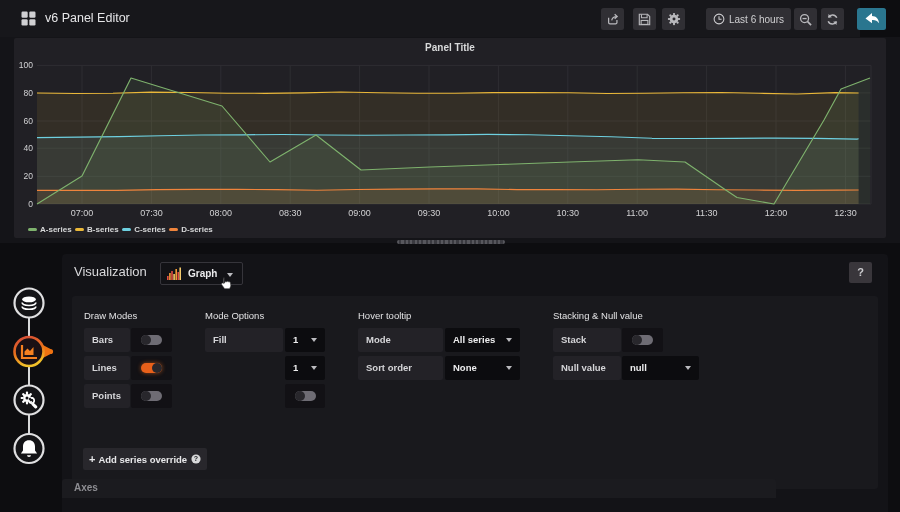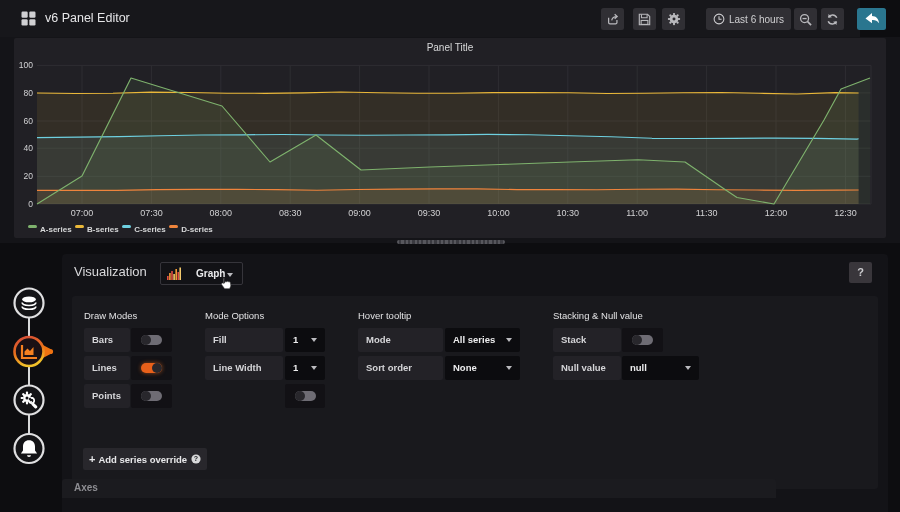--- a/index.html
+++ b/index.html
@@ -2,24 +2,24 @@
 <html><head><meta charset="utf-8">
 <style>
 *{margin:0;padding:0;box-sizing:border-box}
 html,body{width:900px;height:512px;overflow:hidden;background:#0d0d10;font-family:"Liberation Sans",sans-serif}
 .abs{position:absolute}
 #navbar{position:absolute;left:0;top:0;width:860px;height:37px;background:#17171b}
 #navtitle{position:absolute;left:45px;top:0;height:37px;line-height:37px;font-size:12.5px;color:#e6e6e8}
 .nbtn{position:absolute;top:8px;height:22px;background:#302f34;border-radius:2.5px;display:flex;align-items:center;justify-content:center;color:#b9b9bd}
 #dash{position:absolute;left:0;top:37px;width:900px;height:206px;background:#141418}
 #panel{position:absolute;left:14px;top:1px;width:872px;height:200px;background:#212025;border-radius:2px}
-#ptitle{position:absolute;left:0;top:4px;width:872px;text-align:center;font-size:10px;font-weight:normal;color:#d8d9da}
+#ptitle{position:absolute;left:0;top:4px;width:872px;text-align:center;font-size:10px;font-weight:bold;color:#d8d9da}
 #legend{position:absolute;left:14px;top:187px;display:flex;align-items:center;font-size:8px;font-weight:bold;color:#d8d9da}
 .ldash{width:9px;height:3px;border-radius:1.5px;margin-right:3px}
-.litem{display:flex;align-items:flex-start;margin-right:3.5px}
+.litem{display:flex;align-items:center;margin-right:3.5px}
 #handle{position:absolute;left:397px;top:240px;width:108px;height:3.5px;border-radius:2px;background:repeating-linear-gradient(90deg,#57575d 0 2.2px,#3a3a40 2.2px 4.4px)}
 #optsec{position:absolute;left:62px;top:254px;width:826px;height:258px;background:#131317;border-radius:4px 4px 0 0}
 #viz-h{position:absolute;left:12px;top:10px;font-size:13px;color:#d9d9dc}
 #gdrop{position:absolute;left:98px;top:8px;width:83px;height:23px;border:1px solid #36353b;border-radius:2px;background:#121216;display:flex;align-items:center}
 #qbtn{position:absolute;left:787px;top:8px;width:23px;height:21px;background:#39363b;border-radius:2px;color:#cbcbce;font-size:11px;font-weight:bold;text-align:center;line-height:21px}
 #inner{position:absolute;left:10px;top:42px;width:806px;height:193px;background:#19191d;border-radius:3px}
 .shead{position:absolute;font-size:9.5px;font-weight:normal;color:#e2e2e4;top:57px}
 .cell{position:absolute;height:24px;background:#232227;border-radius:2px;color:#d5d5d8;font-size:9.5px;font-weight:bold;line-height:24px;padding-left:8px}
 .ctrl{position:absolute;height:24px;background:#0c0c0f;border-radius:2px}
 .dd{color:#ededee;font-size:9.5px;font-weight:bold;line-height:24px;padding-left:8px}
@@ -175,21 +175,21 @@
    <g>
           <rect x="0" y="9" width="1.6" height="4" fill="#e24d42"></rect>
           <rect x="2.1" y="6" width="1.6" height="7" fill="#f29a36"></rect>
    <rect x="4.2" y="4" width="1.6" height="9" fill="#e24d42"></rect>
           <rect x="6.3" y="7" width="1.6" height="6" fill="#f2c96d"></rect>
    <rect x="8.4" y="2" width="1.6" height="11" fill="#f29a36"></rect>
           <rect x="10.5" y="5" width="1.6" height="8" fill="#e24d42"></rect>
    <rect x="12.4" y="0.5" width="1.6" height="12.5" fill="#f2c96d"></rect>
         </g>
       </svg>
-  <div style="margin-left:15px;font-size:10px;font-weight:bold;color:#eaeaec">Graph</div>
+  <div style="margin-left:7px;font-size:10px;font-weight:bold;color:#eaeaec">Graph</div>
   <div class="caret" style="left:66px"></div>
  </div>
  <svg class="abs" style="left:158px;top:23px" width="12" height="14" viewBox="0 0 12 14">
   <path d="M3.1 0.9 c.55 0 .95.4.95.95 v4.1 l.6.1 .25-.9 c.15-.5.7-.75 1.2-.6 .3.1.5.3.6.6 l.3-.5 c.3-.4.85-.5 1.25-.2 .25.15.4.4.45.65 l.5-.25 c.5-.15 1 .15 1.1.65 l.45 2.6 c.1.6 0 1.2-.3 1.75 l-.9 1.85 h-4.9 l-2.9-3.9 c-.35-.5-.3-1.2.15-1.6 .4-.35 1-.35 1.4 0 l.3.3 v-4.6 c0-.55.4-.95.95-.95 z" fill="#fff" stroke="#3a3a3a" stroke-width="0.6"></path>
     </svg>
  <div id="qbtn">?</div>
  <div id="inner">
   <div class="shead" style="left:12px;top:14px">Draw Modes</div>
   <div class="shead" style="left:133px;top:14px">Mode Options</div>
   <div class="shead" style="left:286px;top:14px">Hover tooltip</div>
@@ -209,21 +209,20 @@
       </div>
   <div class="cell" style="left:12px;top:88px;width:46px">Points</div>
   <div class="ctrl" style="left:59px;top:88px;width:41px;background:#121115">
         <div class="pill off" style="left:10px">
           <div class="knob"></div>
         </div>
       </div>
 
   <div class="cell" style="left:133px;top:32px;width:78px">Fill</div>
   <div class="ctrl dd" style="left:213px;top:32px;width:40px">1<div class="caret" style="left:26px"></div></div>
-  <div class="cell" style="left:133px;top:60px;width:78px">Line Width</div>
   <div class="ctrl dd" style="left:213px;top:60px;width:40px">1<div class="caret" style="left:26px"></div></div>
   <div class="ctrl" style="left:213px;top:88px;width:40px;background:#121115">
         <div class="pill off" style="left:10px">
           <div class="knob"></div>
         </div>
       </div>
 
   <div class="cell" style="left:286px;top:32px;width:85px">Mode</div>
   <div class="ctrl dd" style="left:373px;top:32px;width:75px">All series<div class="caret" style="left:61px"></div></div>
   <div class="cell" style="left:286px;top:60px;width:85px">Sort order</div>

